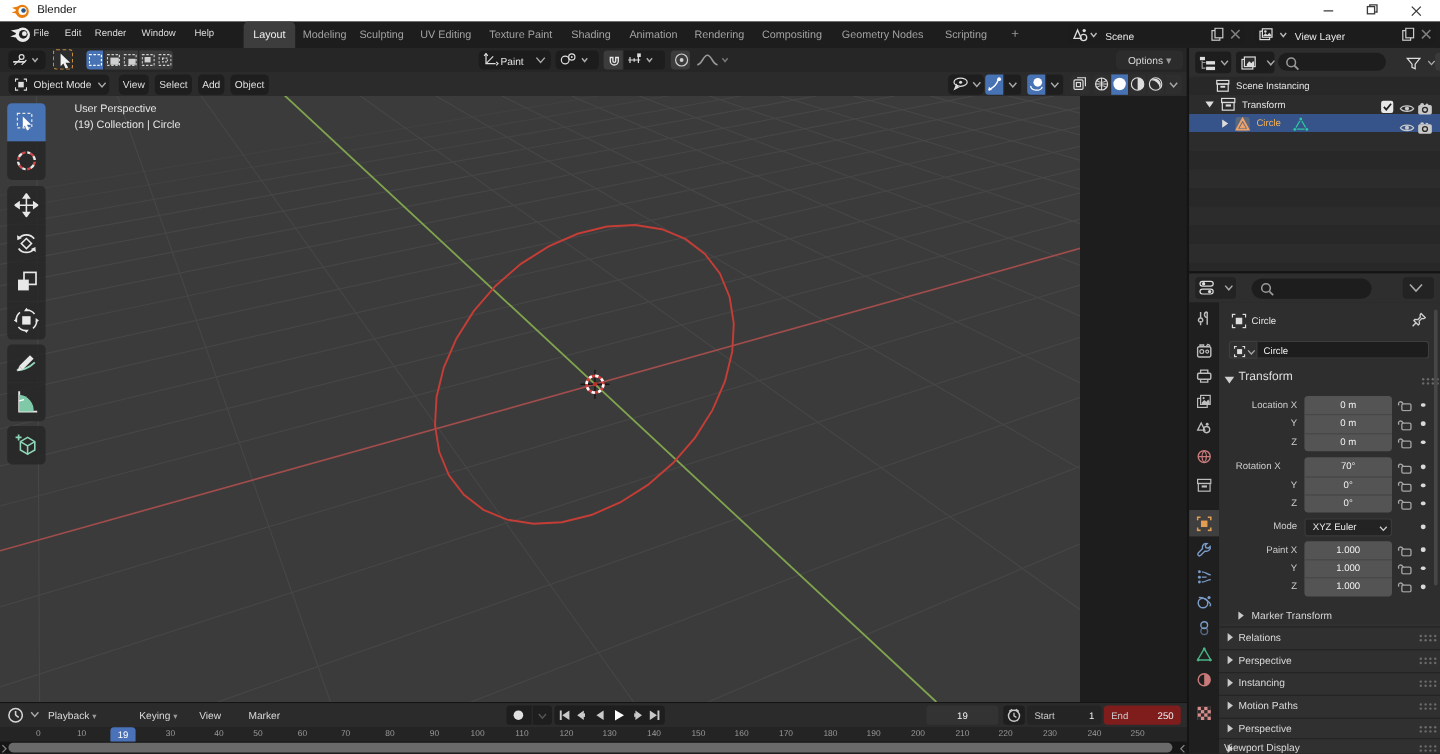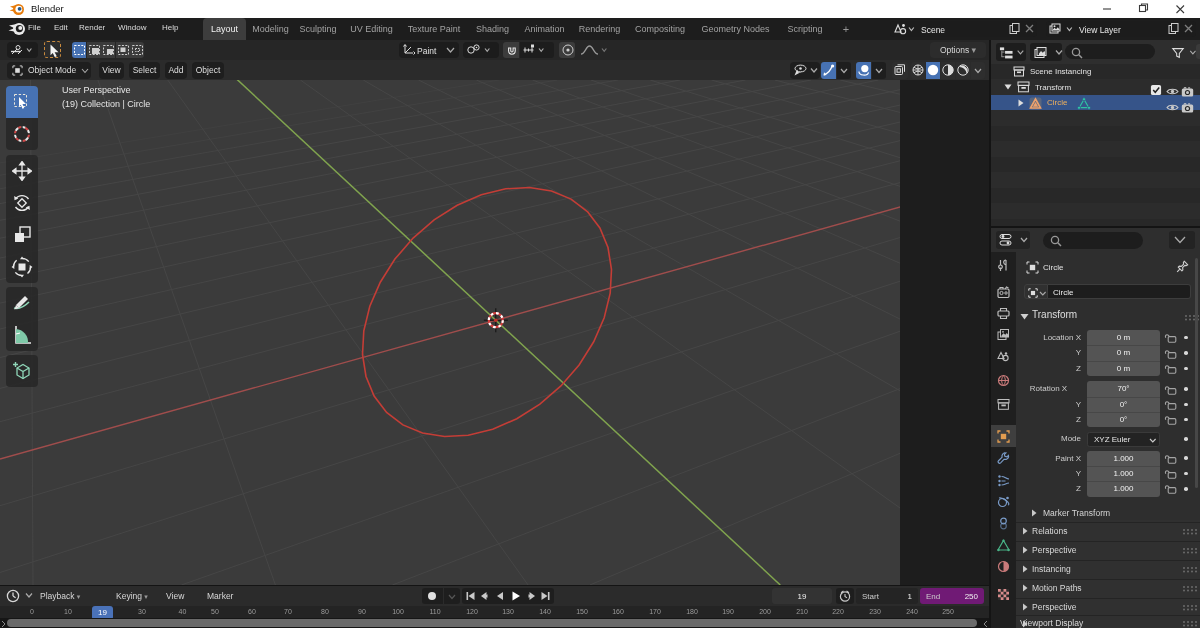--- a/index.html
+++ b/index.html
@@ -977,21 +977,21 @@
     <div class="abs" style="left:836px;top:2px;width:18px;height:16px;background:#1e1e1e;border-radius:3px">
       <svg class="abs" style="left:3px;top:2px" width="12" height="12">
           <circle cx="6" cy="6.5" r="4.6" fill="none" stroke="#c9c9c9" stroke-width="1.2"></circle>
           <path d="M6 4 v2.5 l2 1.4 M4.5 1 l-2.5 1.8 M7.5 1 l2.5 1.8" stroke="#c9c9c9" fill="none" stroke-width="1.1"></path>
         </svg>
     </div>
     <div class="abs" style="left:856px;top:2px;width:62px;height:16px;background:#242424;border-radius:3px">
       <div class="abs small" style="left:6px;top:3.5px;color:#cdcdcd">Start</div>
       <div class="abs small" style="right:6px;top:3.5px;color:#f0f0f0">1</div>
     </div>
-    <div class="abs" style="left:920px;top:2px;width:64px;height:16px;background:#701a75;border-radius:3px">
+    <div class="abs" style="left:920px;top:2px;width:64px;height:16px;background:#7f1d1d;border-radius:3px">
       <div class="abs small" style="left:6px;top:3.5px;color:#cdcdcd">End</div>
       <div class="abs small" style="right:6px;top:3.5px;color:#f0f0f0">250</div>
     </div>
 
     <div class="abs" style="left:0;top:20px;width:989px;height:12px;background:#242424" id="ruler">
       <div class="abs" style="left:17px;top:1.5px;width:30px;text-align:center;color:#9b9b9b;font-size:7px">0</div>
       <div class="abs" style="left:53px;top:1.5px;width:30px;text-align:center;color:#9b9b9b;font-size:7px">10</div>
       <div class="abs" style="left:90px;top:1.5px;width:30px;text-align:center;color:#9b9b9b;font-size:7px">20</div>
       <div class="abs" style="left:127px;top:1.5px;width:30px;text-align:center;color:#9b9b9b;font-size:7px">30</div>
       <div class="abs" style="left:167.5px;top:1.5px;width:30px;text-align:center;color:#9b9b9b;font-size:7px">40</div>

